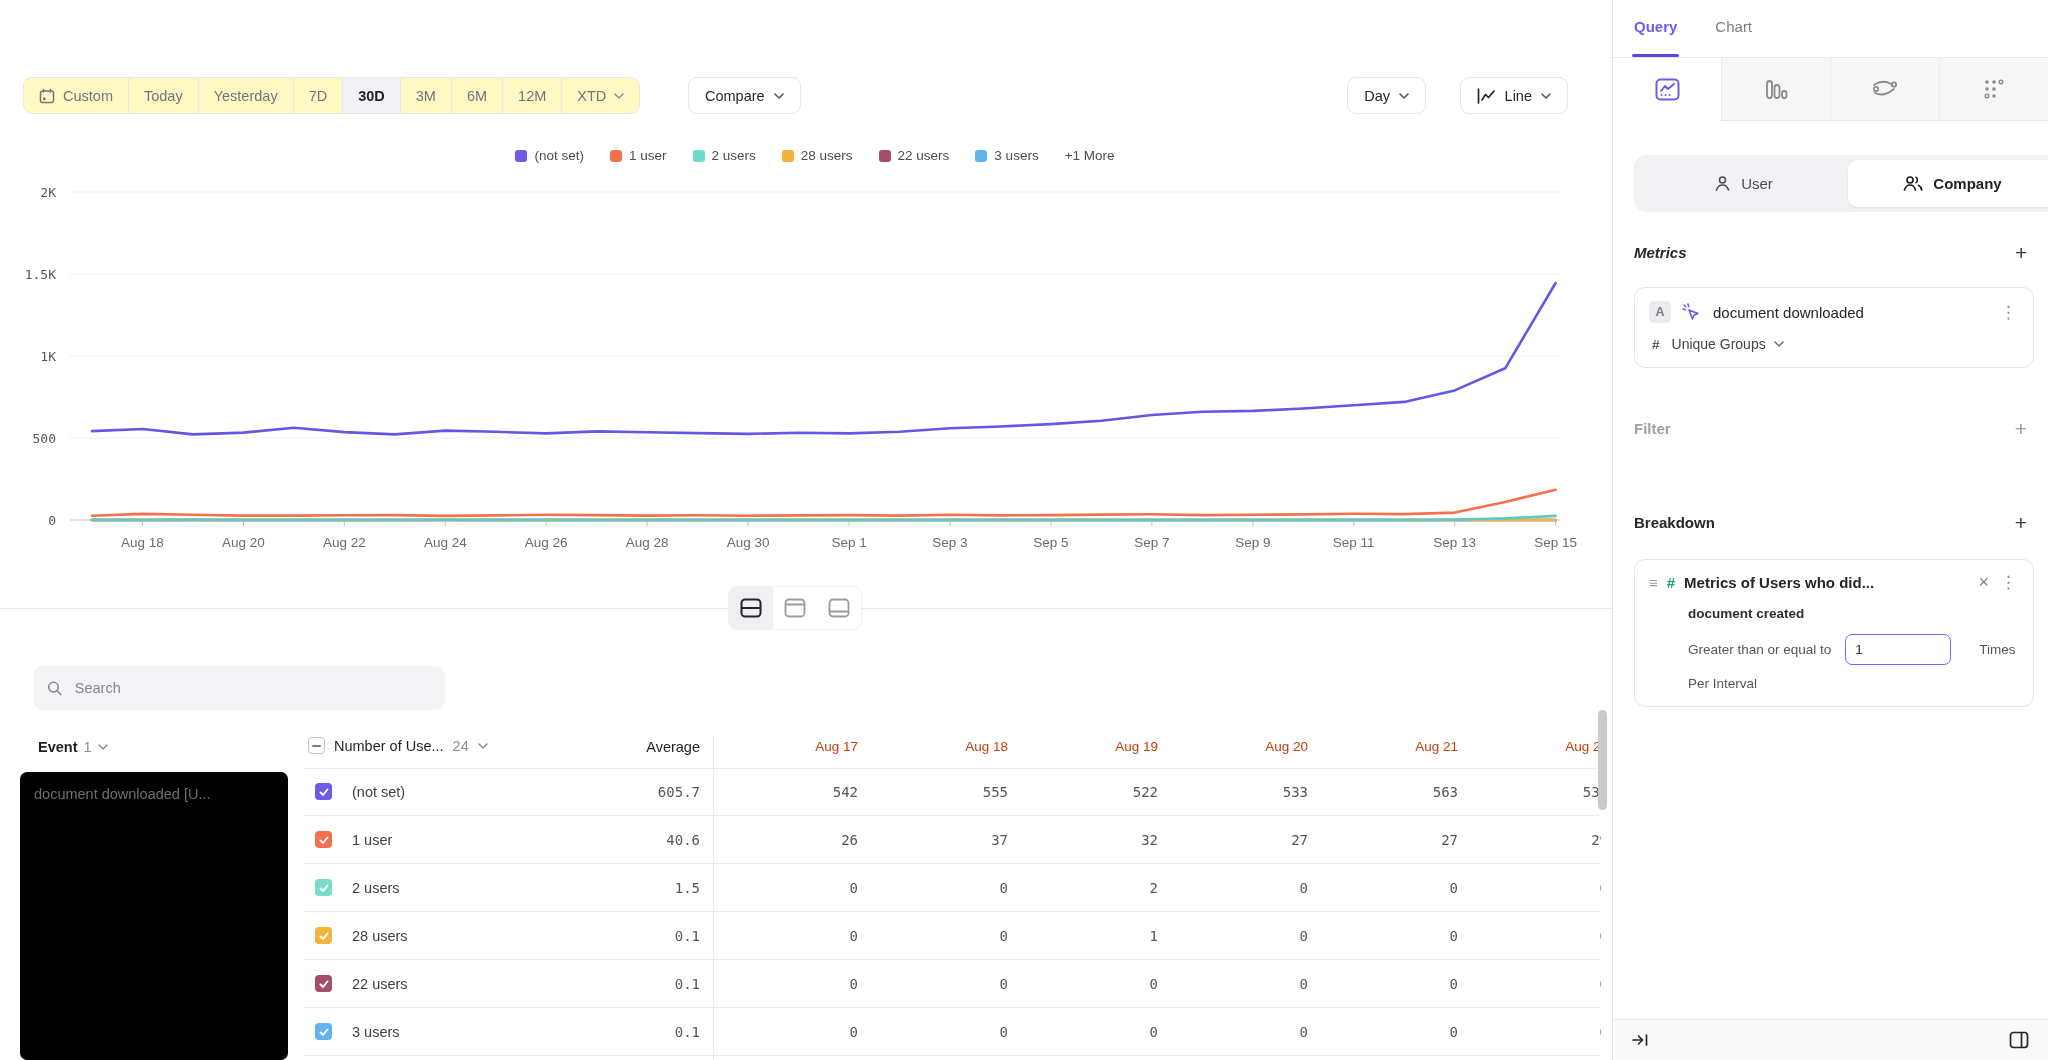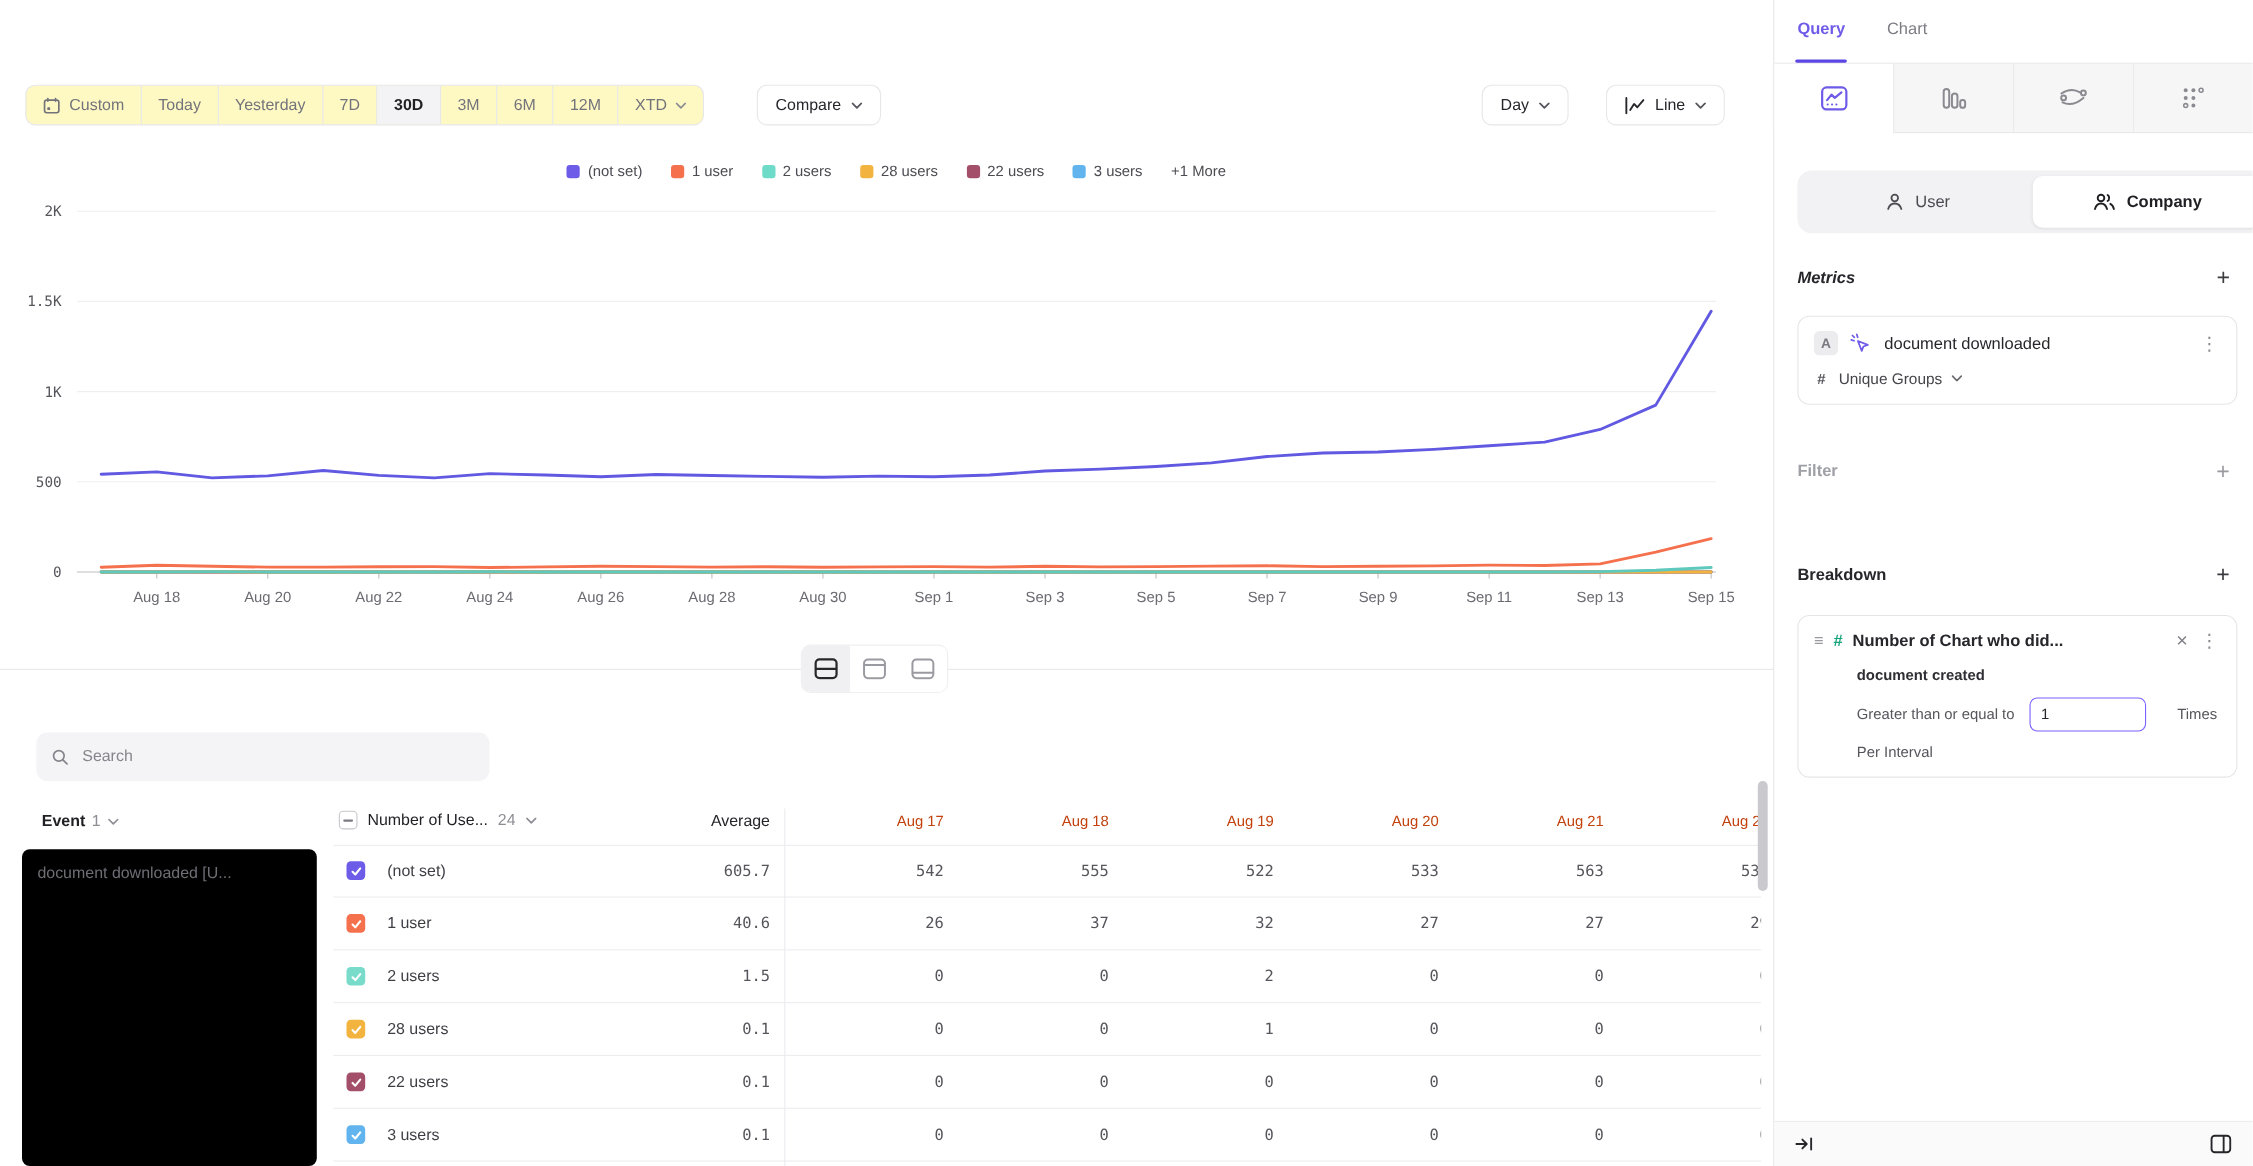--- a/index.html
+++ b/index.html
@@ -541,21 +541,21 @@
 
   <div class="sec-head" style="margin-top:73px;">
     <span class="sec-title">Breakdown</span>
     <span class="plus">+</span>
   </div>
 
   <div class="card" style="margin-top:26px;">
     <div class="card-row" style="gap:9px;">
       <span class="handle">≡</span>
       <span class="hash-green">#</span>
-      <span class="bd-title">Number of Chart who did...</span>
+      <span class="bd-title">Metrics of Users who did...</span>
       <span class="close-x">×</span>
       <span class="kebab">⋮</span>
     </div>
     <div class="bd-event">document created</div>
     <div class="bd-cond">
       <span>Greater than or equal to</span>
       <input class="bd-input" value="1" style="">
       <span class="bd-times">Times</span>
     </div>
     <div class="bd-per">Per Interval</div>

